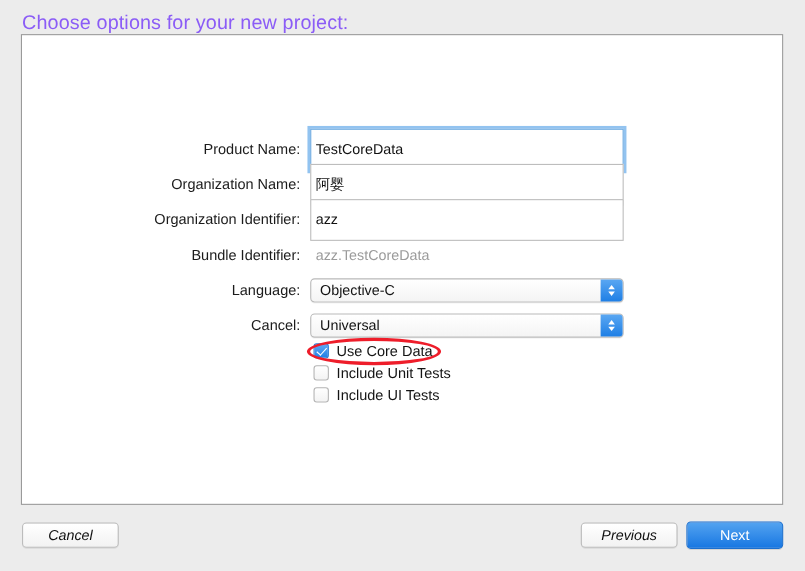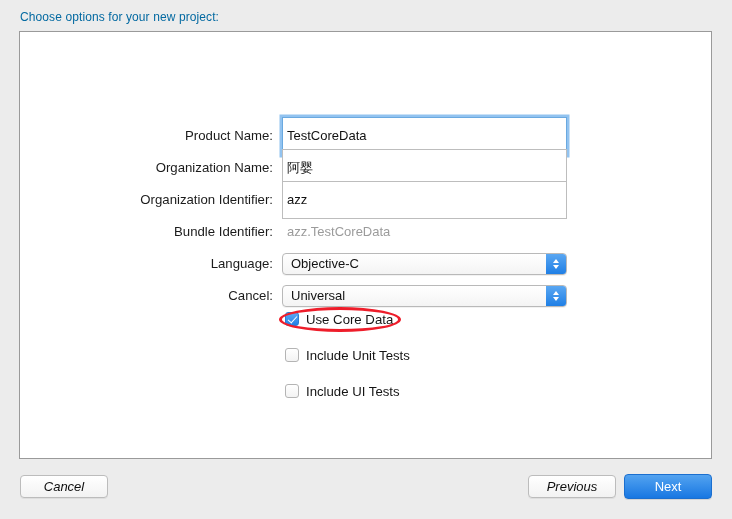--- a/index.html
+++ b/index.html
@@ -14,22 +14,22 @@
     -webkit-font-smoothing: antialiased;
     overflow: hidden;
     position: relative;
   }
 
   
   .prompt {
     position: absolute;
     left: 20px;
     top: 10px;
-    font-size: 12px;
-    color: #0369a1;
+    font-size: 18px;
+    color: #8b5cf6;
     letter-spacing: 0.1px;
     white-space: nowrap;
   }
 
   
   .panel {
     position: absolute;
     left: 19px;
     top: 31px;
     width: 693px;
@@ -137,21 +137,21 @@
     position: absolute;
     left: 285px;
     top: 309px;
   }
   .check-row {
     display: flex;
     align-items: center;
     height: 20px;
     margin-bottom: 0px;
   }
-  .check-row + .check-row { margin-top: 16px; }
+  .check-row + .check-row { margin-top: 0px; }
   .box {
     width: 14px;
     height: 14px;
     box-sizing: border-box;
     border: 1px solid #b4b4b4;
     border-radius: 3px;
     background: linear-gradient(to bottom,#ffffff 0%,#f3f3f3 100%);
     margin-right: 7px;
     flex: 0 0 auto;
     position: relative;

